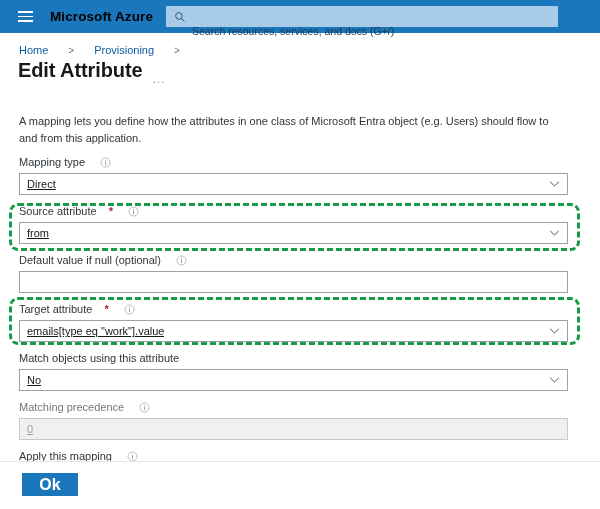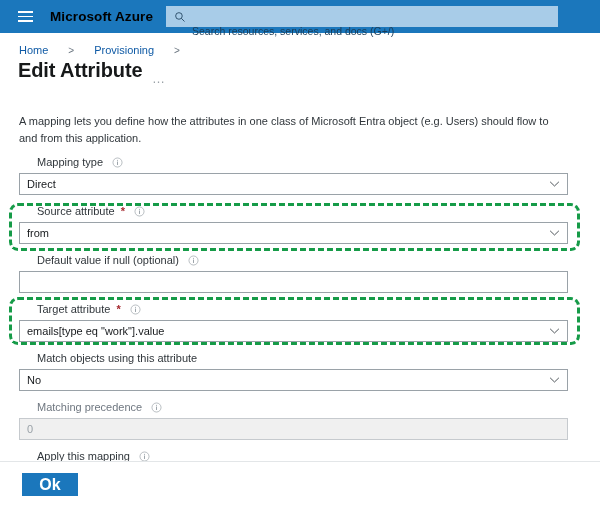--- a/index.html
+++ b/index.html
@@ -70,36 +70,36 @@
     position: absolute; left: 19px; top: 113px;
     width: 542px; font-size: 11px; color: #30363b;
     line-height: 17px;
   }
 
   
   .form { position: absolute; left: 19px; top: 155px; width: 549px; }
   .field { position: relative; margin-bottom: 9px; }
   .flabel {
     font-size: 11px; color: #30363b;
-    display: flex; align-items: center; gap: 9px;
-    margin-bottom: 4px; line-height: 14px; margin-left: 18px;
+    display: flex; align-items: center; gap: 15px;
+    margin-bottom: 4px; line-height: 14px;
   }
   .flabel.muted { color: #6f7780; }
   .req { color: #a4262c; font-weight: bold; font-size: 11px; margin-left: -3px; }
   .info-icon { width: 11px; height: 11px; flex: none; display: block; }
 
   .control {
     position: relative; width: 549px; height: 22px;
     border: 1px solid #9aa2a8; background: #ffffff;
     display: flex; align-items: center;
   }
   .control.disabled { background: #f0f0f0; border-color: #c6cace; }
   .cval {
     font-size: 11px; color: #16191c;
-    padding-left: 7px; white-space: nowrap; overflow: hidden;
+    padding-left: 7px; white-space: nowrap; overflow: hidden; text-decoration: underline;
   }
   .cval.dim { color: #9aa2a8; }
   .chevron {
     position: absolute; right: 7px; top: 50%;
     transform: translateY(-50%);
     width: 11px; height: 7px;
   }
 
   
   .hl {

